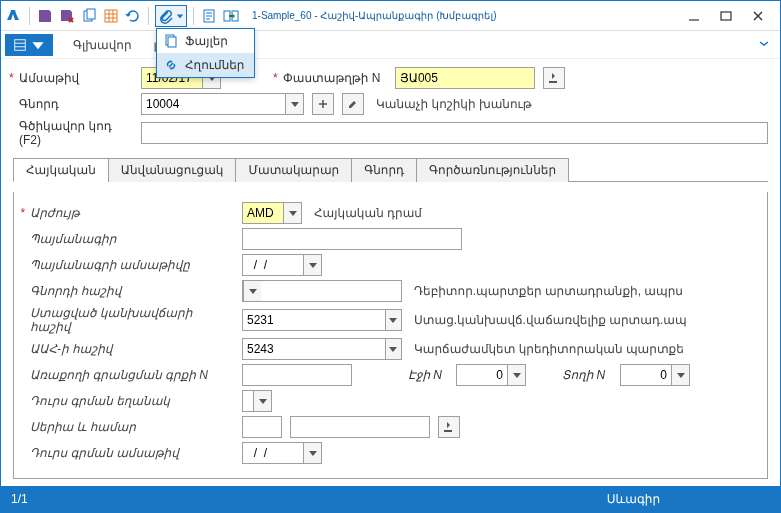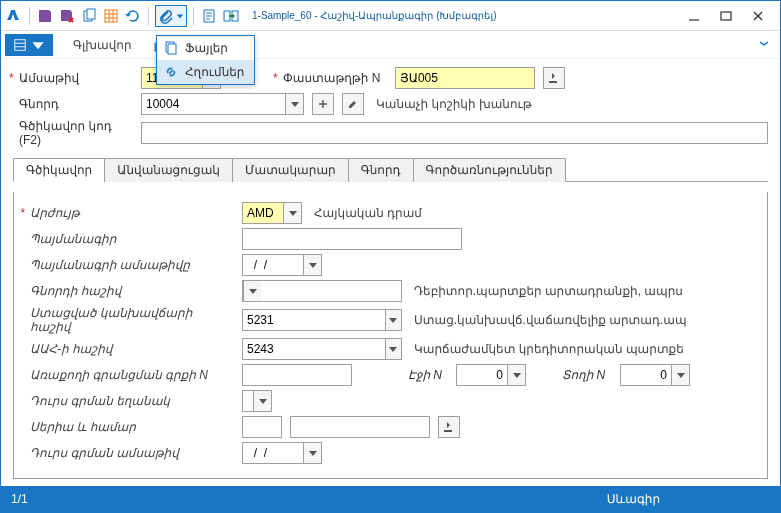--- a/index.html
+++ b/index.html
@@ -17,21 +17,21 @@
   .win-btn svg { width:12px; height:12px; }
   
   .menubar { height: 28px; background:#fff; display:flex; align-items:center; padding:0 4px; gap:18px; border-bottom:1px solid #eee; }
   .menubar-left { background:#1976c5; color:#fff; padding:4px 8px; display:inline-flex; align-items:center; gap:4px; }
   .menubar-left svg { width:14px; height:14px; fill:#fff;}
   .menu-item { color:#444; cursor:pointer; padding:4px 2px; }
   .menu-red { color:#c62828; }
   .menubar .spacer { flex:1; }
   .menu-caret { color:#1976c5; cursor:pointer; padding:2px 6px;}
 
-  .attach-menu { position:absolute; top:29px; left:0; background:#fff; border:1px solid #1976c5; box-shadow:0 2px 6px rgba(0,0,0,.2); z-index:100; min-width:90px;}
+  .attach-menu { position:absolute; top:22px; left:0; background:#fff; border:1px solid #1976c5; box-shadow:0 2px 6px rgba(0,0,0,.2); z-index:100; min-width:90px;}
   .attach-menu-item { display:flex; align-items:center; gap:6px; padding:4px 10px 4px 6px; cursor:pointer; white-space:nowrap;}
   .attach-menu-item.hover { background:#d7e8f7; }
   .attach-menu-item svg { width:16px; height:16px; }
   
   .form-area { flex:1; padding:8px 12px 4px 12px; overflow:auto; }
   .form-row { display:flex; align-items:center; margin-bottom:4px; gap:8px; }
   .lbl { width: 120px; color:#333; padding-left:6px; position:relative;}
   .req::before { content:"*"; color:#c62828; position:absolute; left:-4px; }
   .input { border:1px solid #9e9e9e; height:22px; padding:1px 4px; font-size:12px; background:#fff;}
   .input.yellow { background:#ffffb3; }
@@ -219,21 +219,21 @@
       </span>
     <span class="desc-text">Կանաչի կոշիկի խանութ</span>
   </div>
 
   <div class="form-row">
     <span class="lbl">Գծիկավոր կոդ (F2)</span>
     <input class="input" style="flex: 1 1 0%;">
   </div>
 
   <div class="tabs">
-    <div class="tab active">Գծիկավոր</div>
+    <div class="tab active">Հայկական</div>
     <div class="tab">Անվանացուցակ</div>
     <div class="tab">Մատակարար</div>
     <div class="tab">Գնորդ</div>
     <div class="tab">Գործառնություններ</div>
   </div>
 
   <div class="tab-content">
     <div class="form-row">
       <span class="lbl req">Արժույթ</span>
       <div class="sel-combo" style="background:#ffffb3;">

